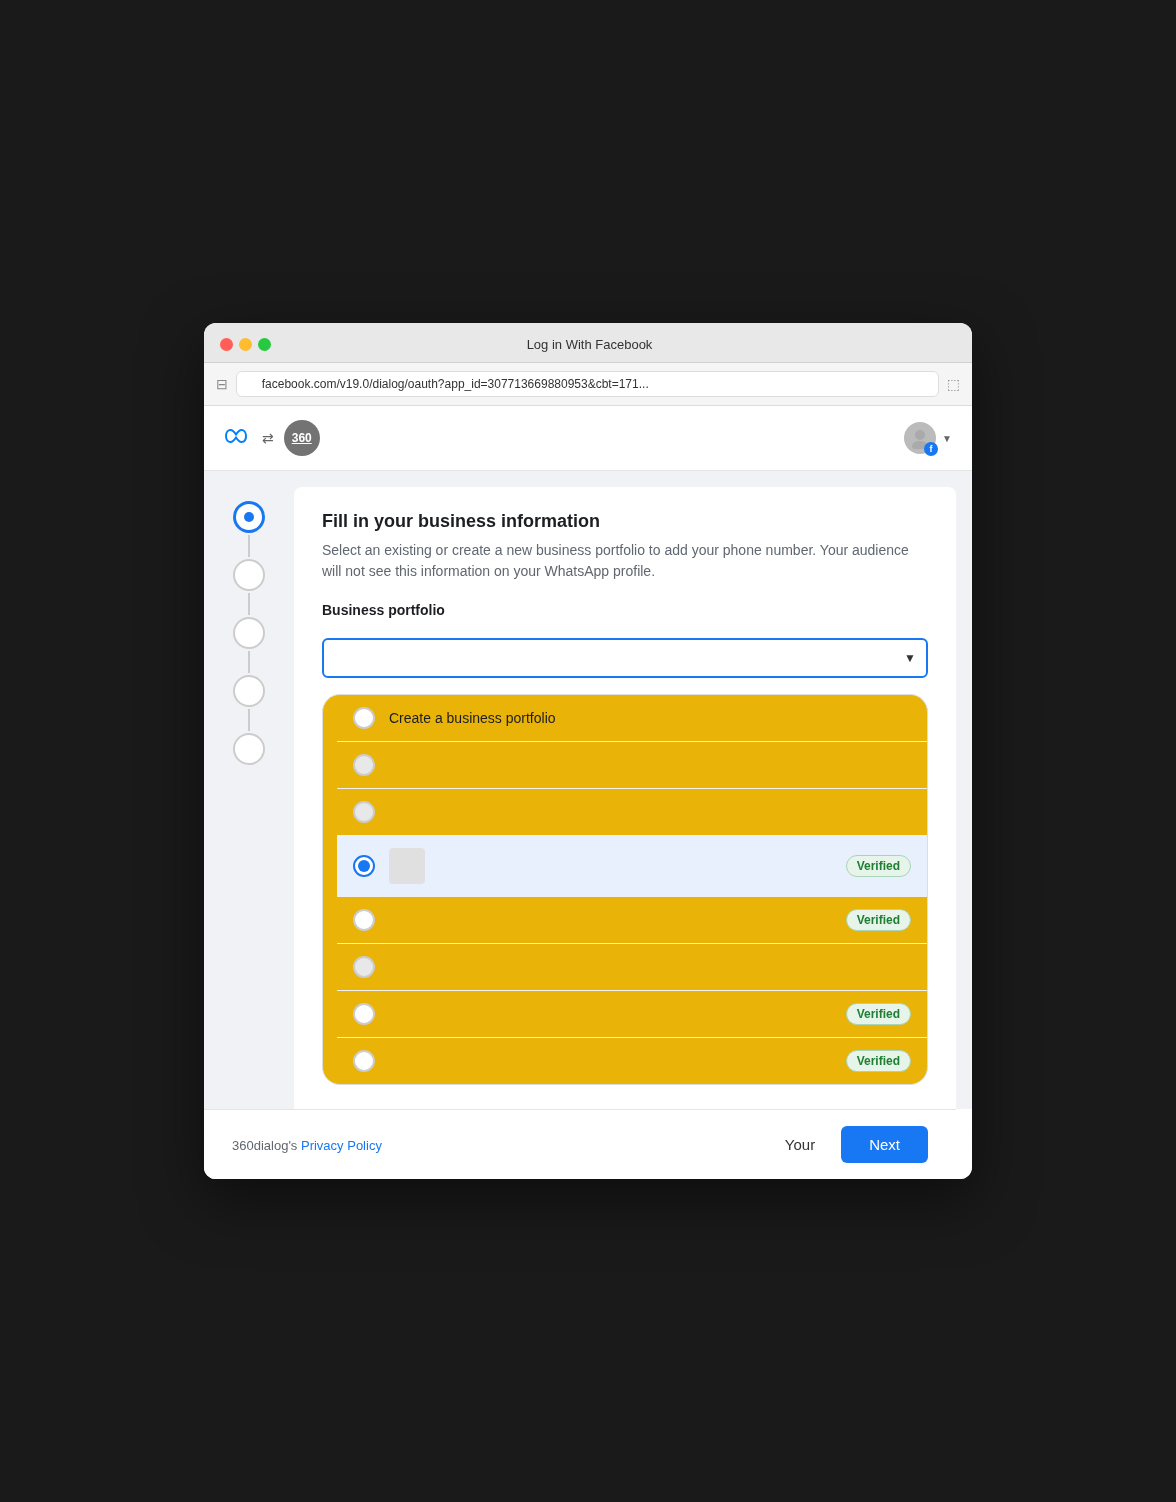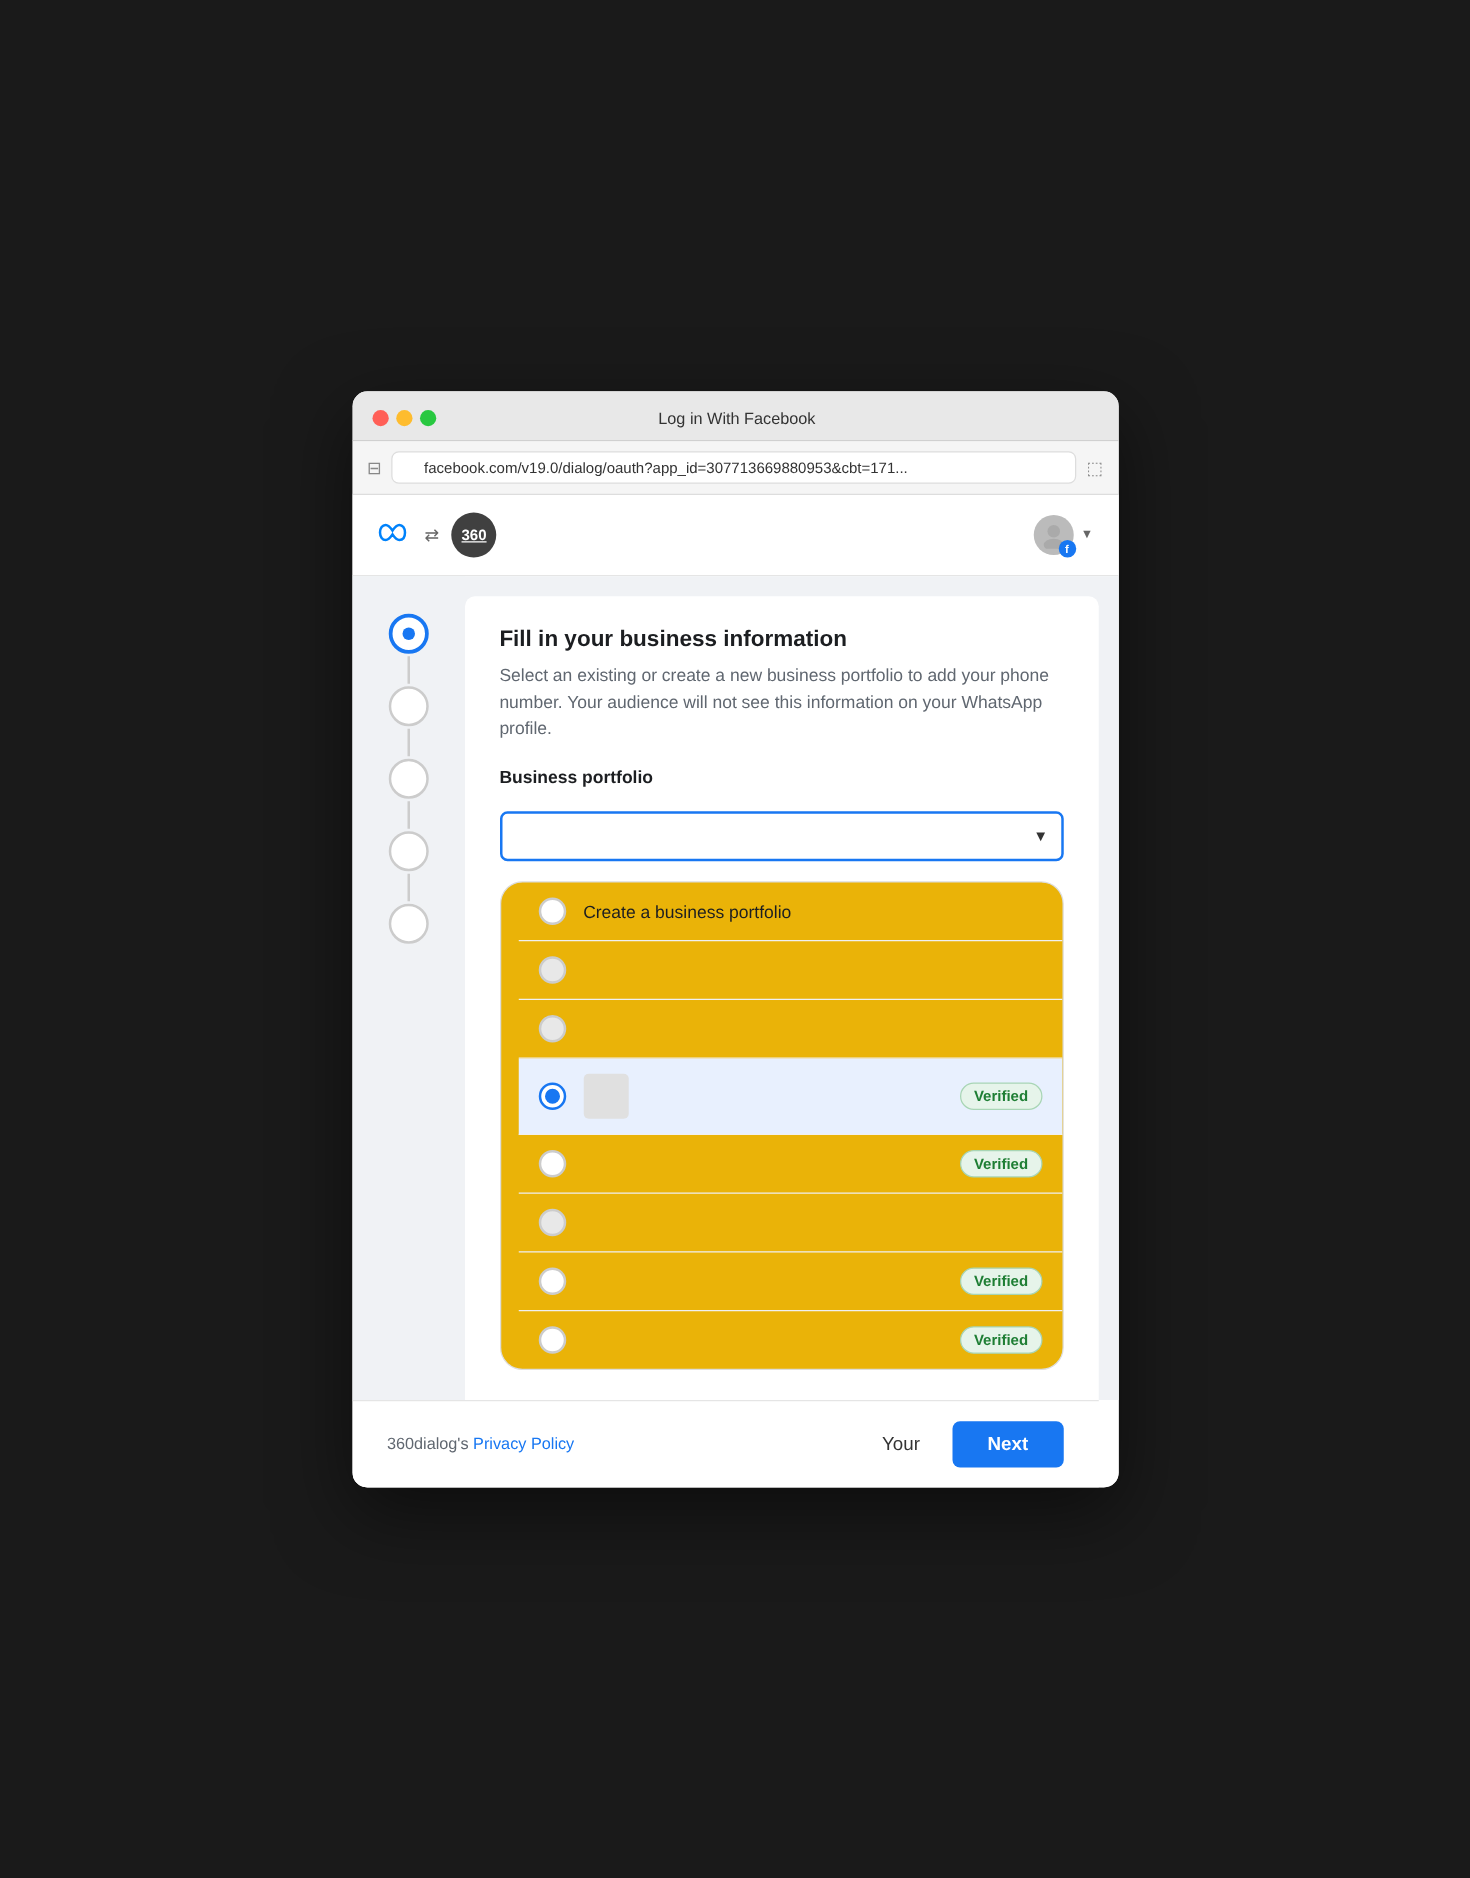--- a/index.html
+++ b/index.html
@@ -7,21 +7,21 @@
     body {
       background: #1a1a1a;
       display: flex;
       justify-content: center;
       align-items: center;
       min-height: 100vh;
       font-family: -apple-system, BlinkMacSystemFont, 'Segoe UI', Helvetica, Arial, sans-serif;
     }
 
     .browser-window {
-      width: 613px;
+      width: 768px;
       background: #f0f0f0;
       border-radius: 12px;
       overflow: hidden;
       box-shadow: 0 20px 60px rgba(0,0,0,0.5);
     }
 
     .title-bar {
       background: #e8e8e8;
       padding: 14px 16px 10px;
       display: flex;
@@ -115,21 +115,21 @@
       font-size: 22px;
       font-weight: 700;
     }
 
     .sync-icon {
       color: #666;
       font-size: 14px;
     }
 
     .badge-360 {
-      background: #404040;
+      background: #737373;
       color: white;
       font-size: 12px;
       font-weight: 700;
       padding: 4px 8px;
       border-radius: 50%;
       width: 36px;
       height: 36px;
       display: flex;
       align-items: center;
       justify-content: center;
@@ -413,21 +413,21 @@
       padding: 8px 16px;
       font-weight: 500;
     }
 
     .btn-next {
       background: #1877F2;
       color: white;
       border: none;
       border-radius: 6px;
       font-size: 15px;
-      font-weight: 700;
+      font-weight: 400;
       padding: 10px 28px;
       cursor: pointer;
     }
   </style>
 </head>
 <body>
 
 <div class="browser-window">
 
   <div class="title-bar">

